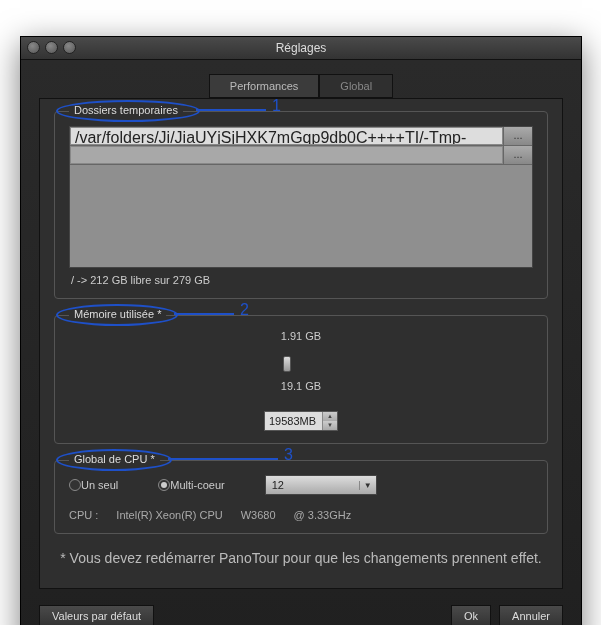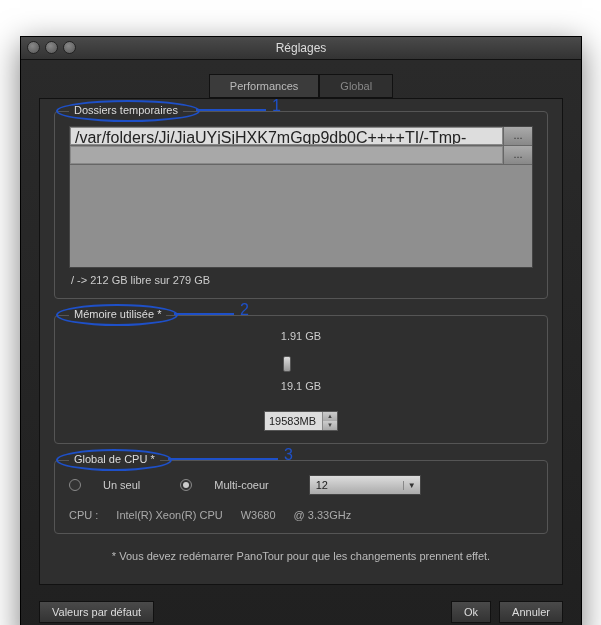--- a/index.html
+++ b/index.html
@@ -179,21 +179,21 @@
   }
   .cpu-row {
     display:flex;
     align-items:center;
     gap: 40px;
     margin-bottom: 14px;
   }
   .radio {
     display:flex;
     align-items:center;
-    gap:22px;
+    gap:0;
     color:#ccc;
   }
   .rdot {
     width:10px;height:10px;
     border-radius:50%;
     border:1px solid #888;
     background:#333;
     display:inline-block;
     position:relative;
   }
@@ -220,21 +220,21 @@
     width:16px;text-align:center;border-left:1px solid #888;font-size:8px;color:#333;
   }
   .cpu-info {
     color:#aaa;
     font-size:11px;
     display:flex;
     gap: 18px;
   }
   .note {
     color:#bbb;
-    font-size:11px;
+    font-size:14px;
     text-align:center;
     margin: 4px 0 6px 0;
   }
   .footer {
     display:flex;
     justify-content:space-between;
     margin-top: 16px;
   }
   .btn {
     background: linear-gradient(#4a4a4a,#333);

